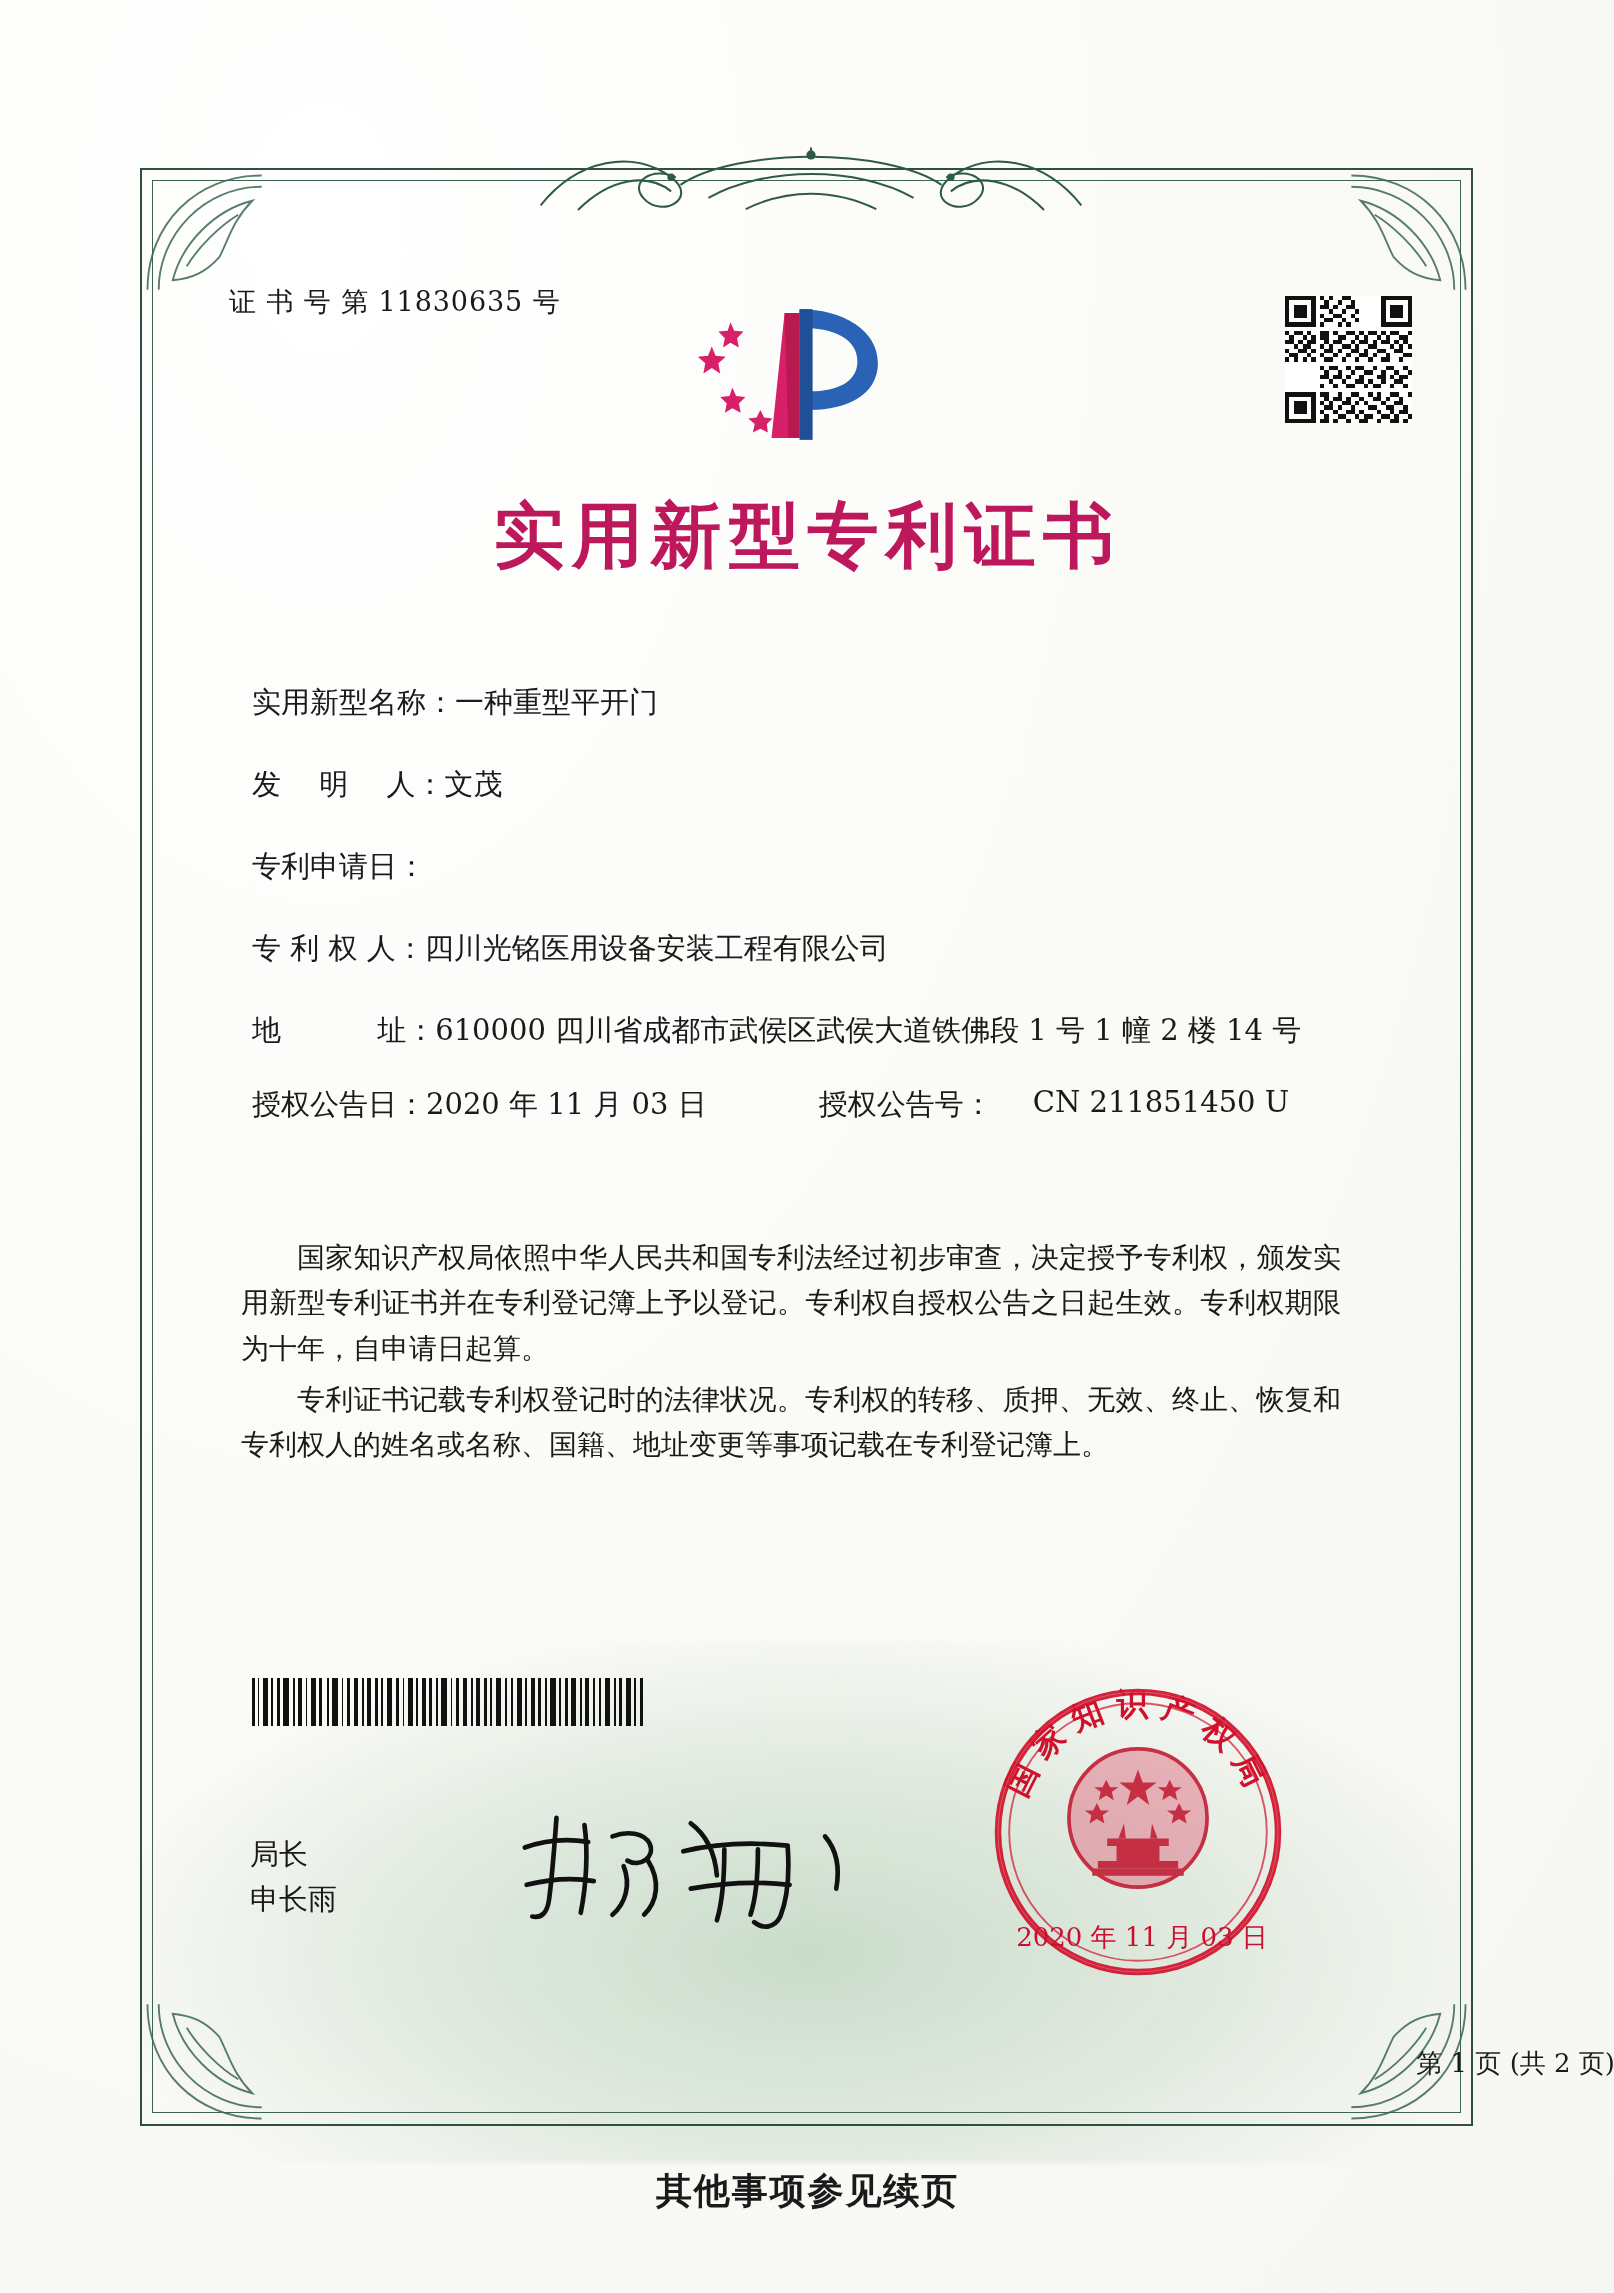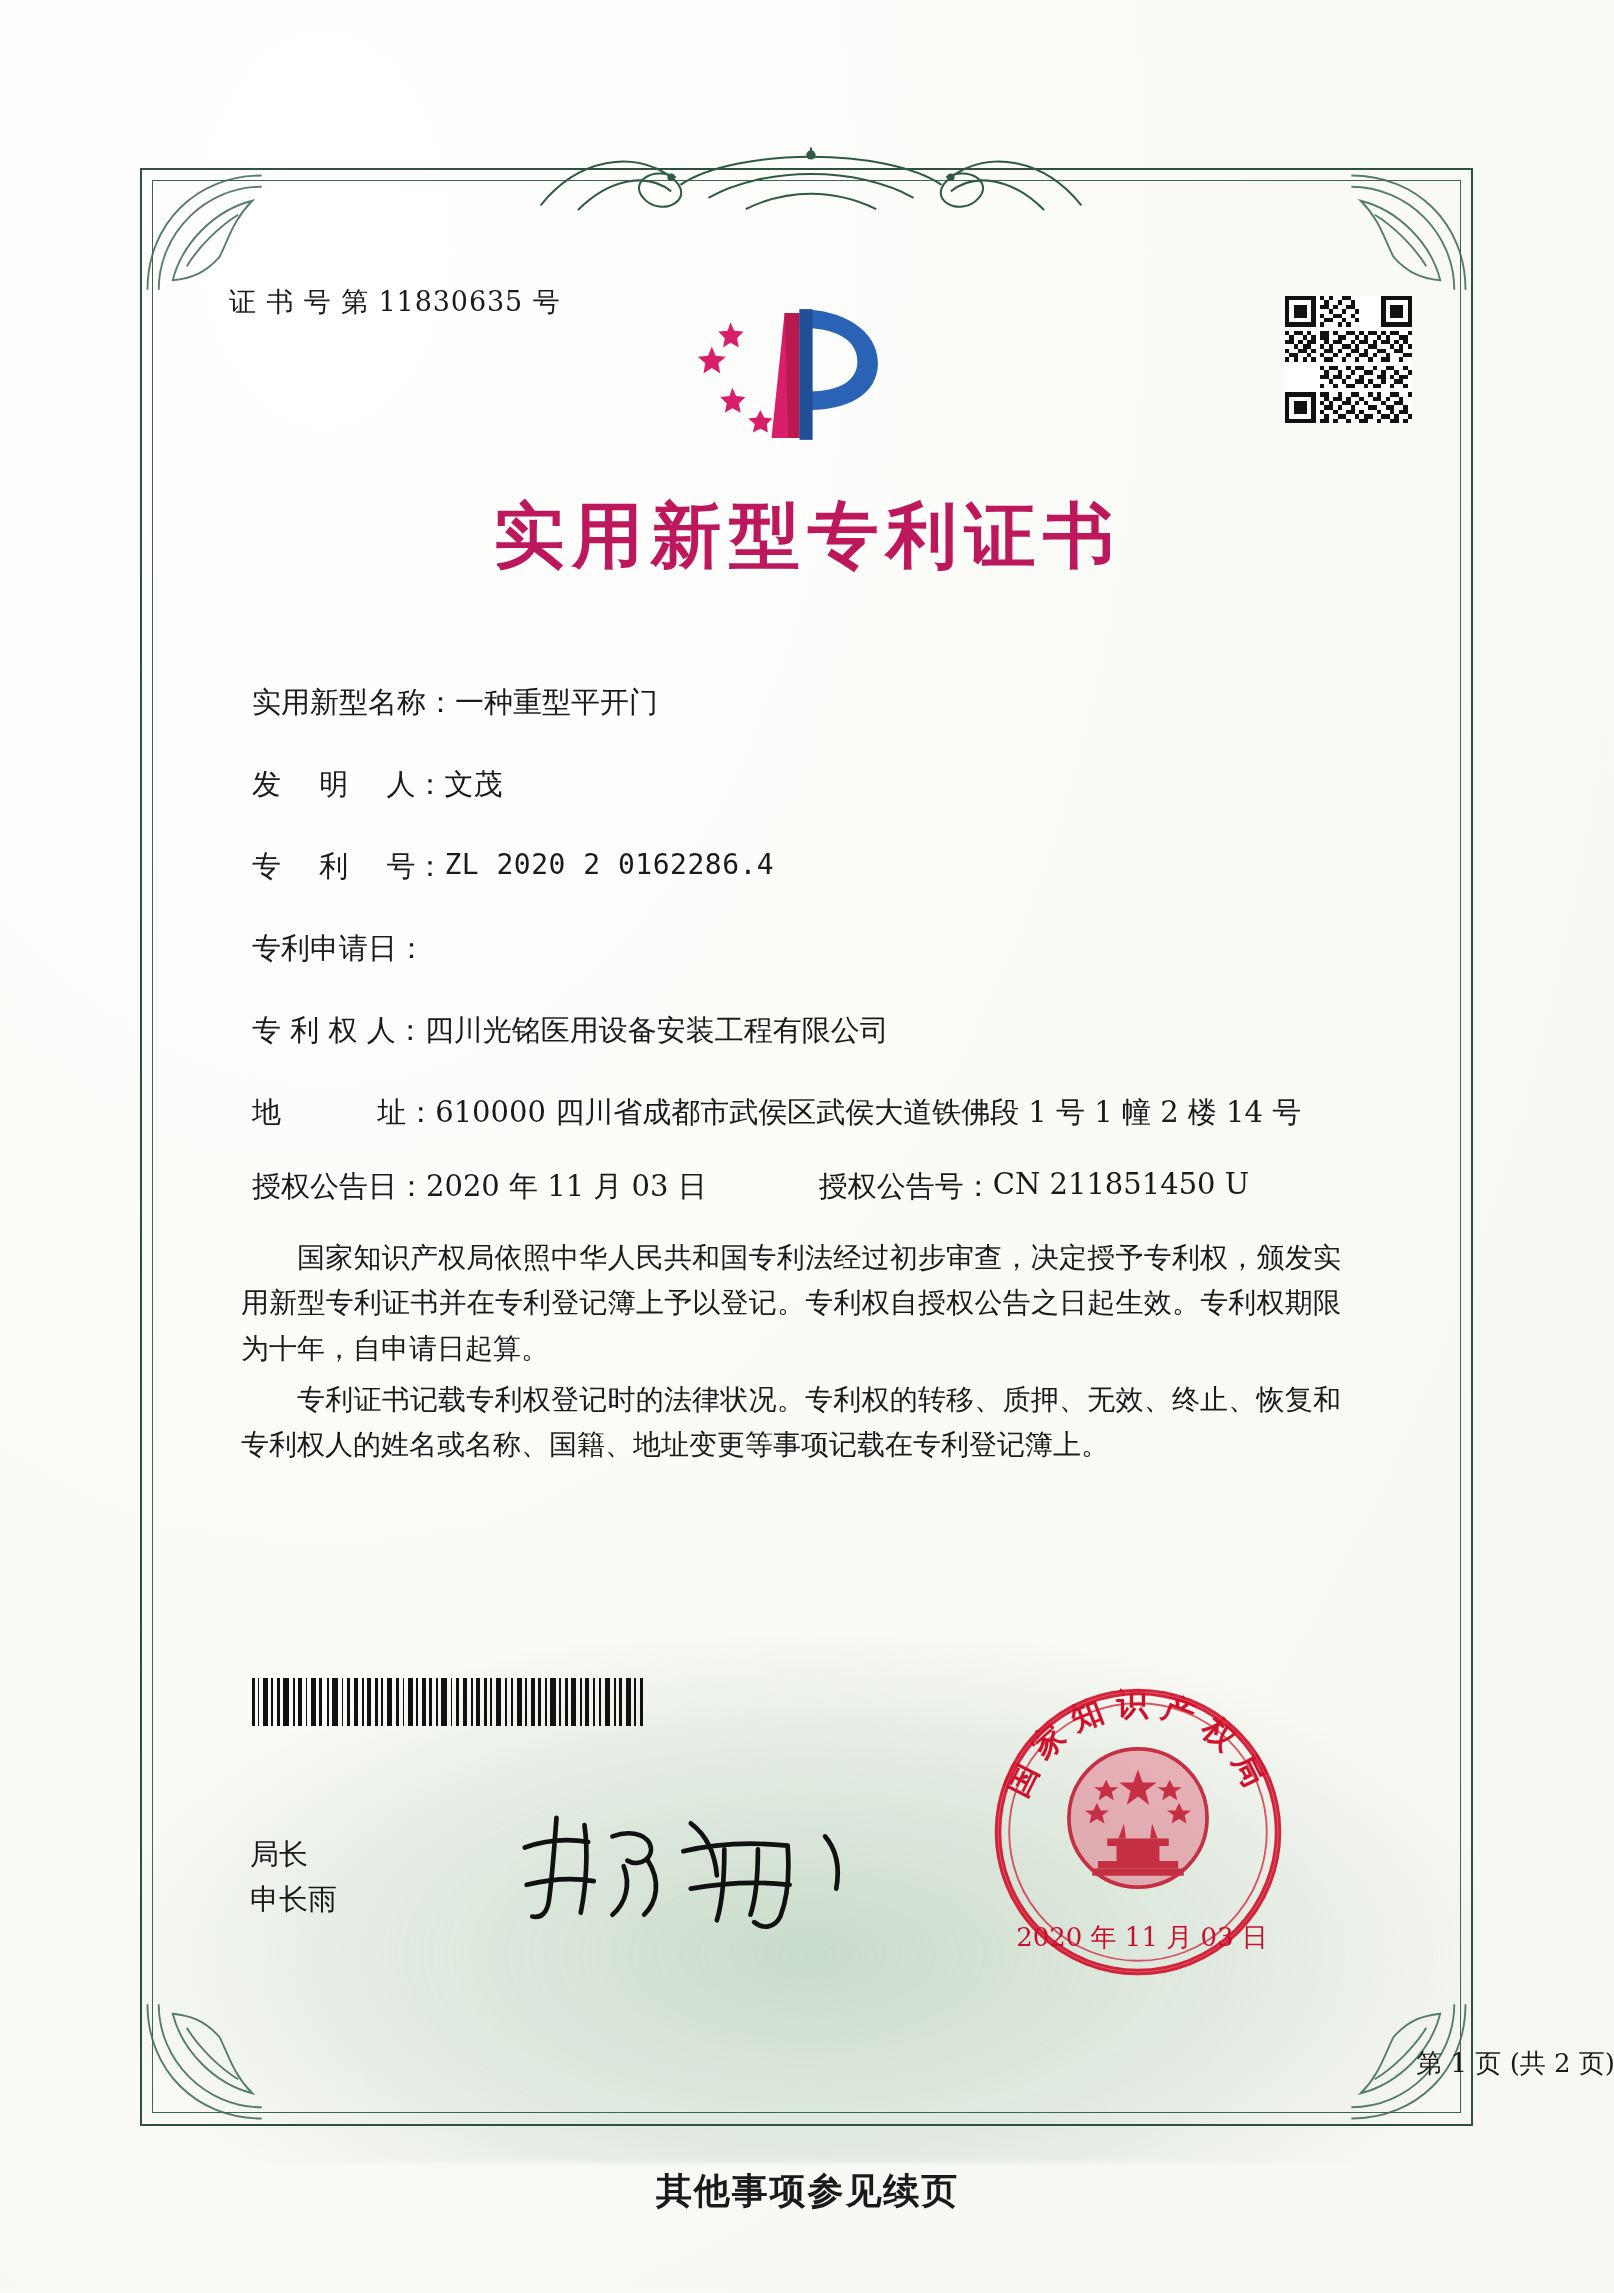--- a/index.html
+++ b/index.html
@@ -154,21 +154,21 @@
   #addr-row .field-value { line-height: 1.5; }
 
   
   #grant-row {
     display: flex;
     align-items: center;
     margin-bottom: 37px;
     font-size: 29px;
   }
   #grant-row .grp { display: flex; }
-  #grant-row .grp.second { margin-left: 112px; }
+  #grant-row .grp.second { margin-left: 112px; gap: 40px; }
 
   
   #paragraphs {
     position: absolute;
     left: 241px;
     top: 1235px;
     width: 1100px;
     font-size: 28px;
     line-height: 1.62;
     text-align: justify;
@@ -522,24 +522,20 @@
   <div id="fields">
     <div class="field-row">
       <span class="field-label">实用新型名称：</span>
       <span class="field-value">一种重型平开门</span>
     </div>
     <div class="field-row">
       <span class="field-label">发　 明　 人：</span>
       <span class="field-value">文茂</span>
     </div>
     <div class="field-row">
-      <span class="field-label">专　 利　 号：</span>
-      <span class="field-value mono">ZL 2020 2 0162286.4</span>
-    </div>
-    <div class="field-row">
       <span class="field-label">专利申请日：</span>
     </div>
     <div class="field-row">
       <span class="field-label">专 利 权 人：</span>
       <span class="field-value">四川光铭医用设备安装工程有限公司</span>
     </div>
     <div class="field-row" id="addr-row">
       <span class="field-label">地　　　 址：</span>
       <span class="field-value">610000  四川省成都市武侯区武侯大道铁佛段 1 号 1 幢 2 楼 14 号</span>
     </div>

